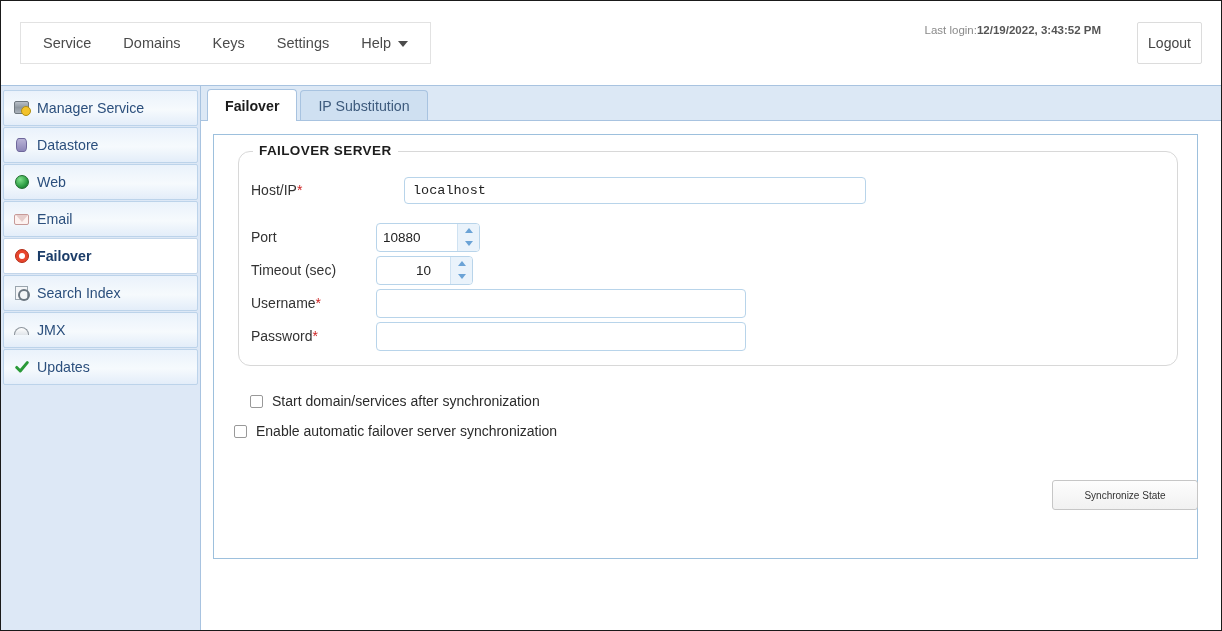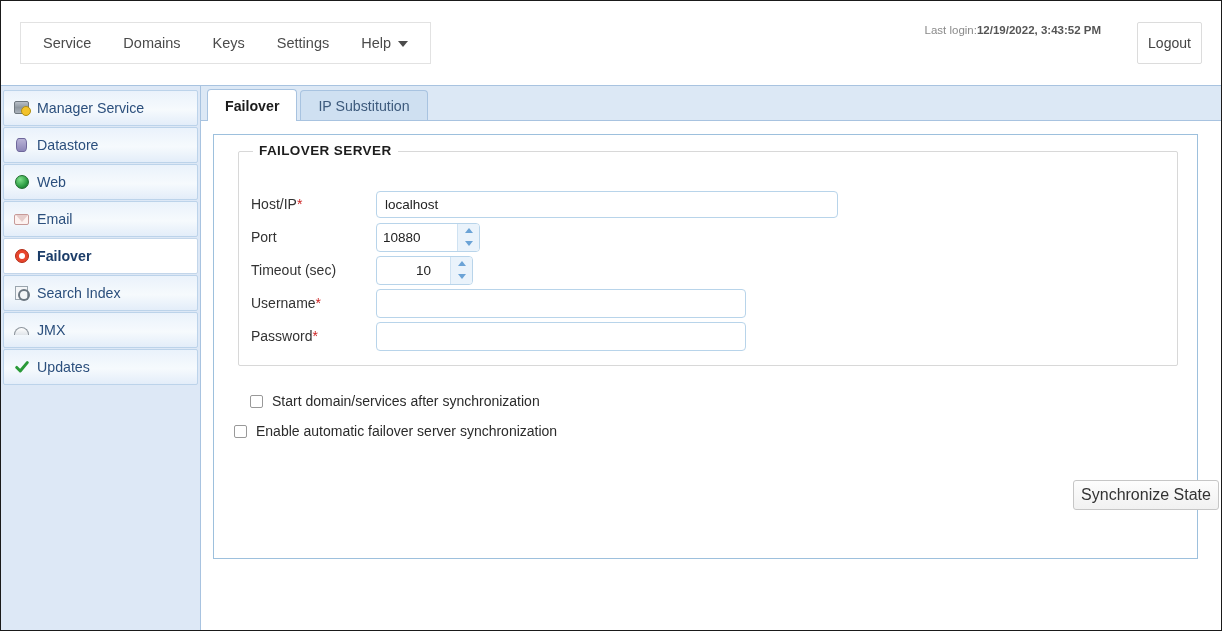--- a/index.html
+++ b/index.html
@@ -174,21 +174,21 @@
     border: 1px solid #9dc0dd;
     background: #fff;
   }
 
   .fieldset {
     position: absolute;
     left: 24px; top: 16px;
     width: 940px;
     height: 215px;
     border: 1px solid #d8d8d8;
-    border-radius: 2px;
+    border-radius: 12px;
   }
   .legend {
     position: absolute;
     left: 14px; top: -9px;
     background: #fff;
     padding: 0 6px;
     font-size: 13.5px;
     font-weight: bold;
     color: #1d1d1d;
     letter-spacing: 0.4px;
@@ -275,25 +275,24 @@
     border: 1px solid #999;
     border-radius: 2px;
     background: #fff;
     flex: 0 0 13px;
   }
 
   .btn {
     background: linear-gradient(to bottom, #fdfdfd, #f1f1f1);
     border: 1px solid #c6c6c6;
     border-radius: 3px;
-    font-size: 16px;
+    font-size: 10px;
     font-family: "Liberation Sans", sans-serif;
     color: #333;
     cursor: pointer;
-    margin-left: 21px;
   }
   .btn.disabled {
     color: #bdbdbd;
     border-color: #e0e0e0;
     background: #fafafa;
     cursor: default;
   }
 
   .sync-btn {
     position: absolute;
@@ -483,25 +482,25 @@
         <div class="tab">
           <span>IP Substitution</span>
         </div>
       </div>
 
       <div class="panel">
 
         <div class="fieldset">
           <div class="legend">FAILOVER SERVER</div>
 
-          <div class="form-row" style="top:38px;">
+          <div class="form-row" style="top:24px;gap:28px;">
             <div class="flabel">
               <span>Host/IP</span><span class="req">*</span>
             </div>
-            <input class="txt" style="width: 462px;" type="text" value="localhost">
+            <input class="txt" style="width: 462px; font-family: Liberation Mono, monospace;" type="text" value="localhost">
           </div>
 
           <div class="form-row" style="top:71px;">
             <div class="flabel">
               <span>Port</span>
             </div>
             <div class="spin">
               <input style="width: 80px;" type="text" value="10880">
               <div class="spin-btns">
                 <div class="spin-btn">

